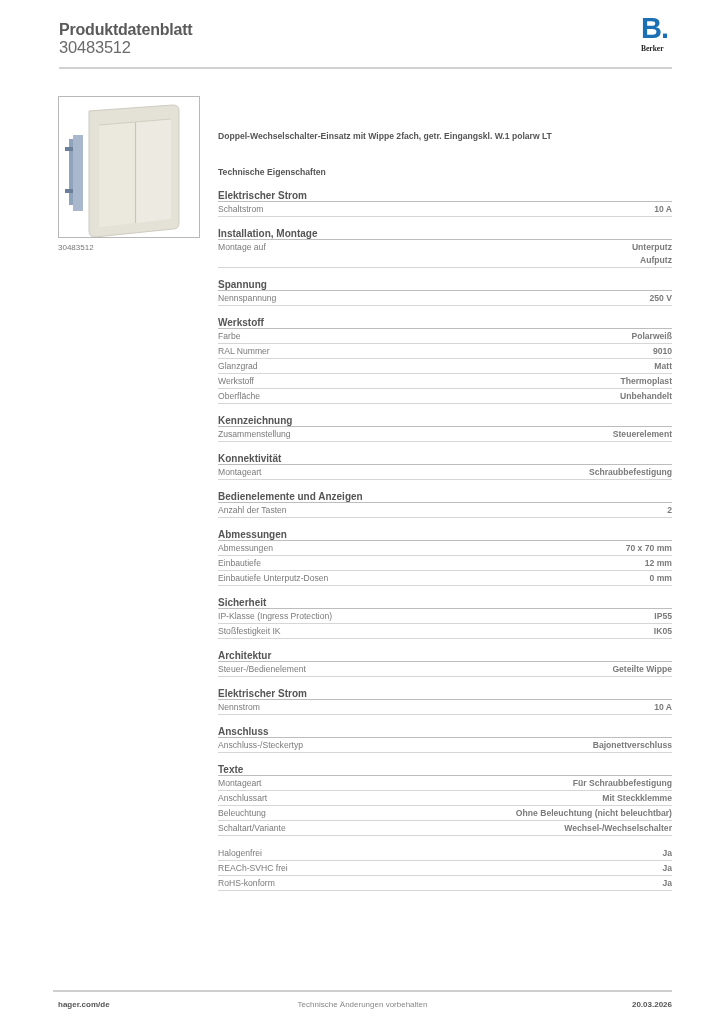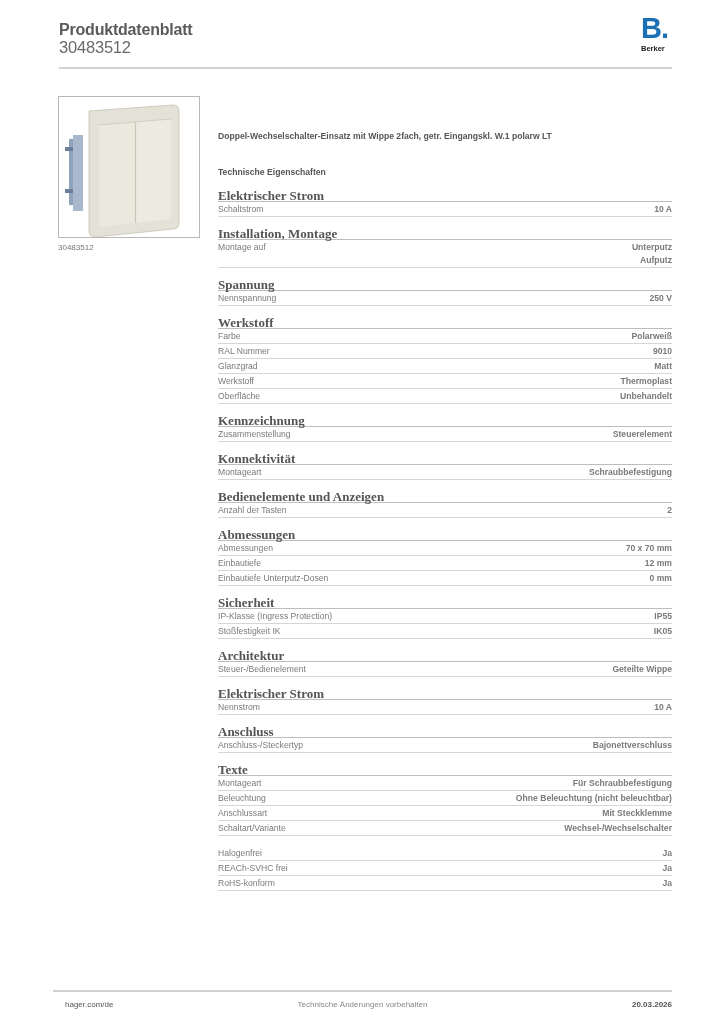--- a/index.html
+++ b/index.html
@@ -6,39 +6,39 @@
   html, body { width: 724px; height: 1024px; background: #ffffff; overflow: hidden; }
   body { position: relative; font-family: "Liberation Sans", sans-serif; color: #555; }
 
   .header { position: absolute; left: 59px; top: 0; width: 613px; height: 50px; }
   .header .title { position: absolute; left: 0; top: 21px; font-size: 16px; font-weight: bold; color: #5a5a5a; letter-spacing: -0.2px; }
   .header .number { position: absolute; left: 0; top: 38px; font-size: 16.5px; color: #6a6a6a; letter-spacing: -0.2px; }
   .header .rule { position: absolute; left: 0; top: 67px; width: 613px; height: 2px; background: #d2d2d2; }
 
   .logo { position: absolute; left: 638px; top: 16px; width: 36px; height: 38px; }
   .logo .b-mark { position: absolute; left: 3px; top: -2px; font-size: 29px; font-weight: bold; color: #1a6fb5; line-height: 29px; font-family: "Liberation Sans", sans-serif; letter-spacing: -1px; }
-  .logo .b-word { position: absolute; left: 3px; top: 28px; font-size: 7.5px; font-weight: bold; color: #222; }
+  .logo .b-word { position: absolute; left: 3px; top: 28px; font-size: 7.5px; font-weight: bold; color: #222; font-family: Liberation Serif, serif; }
 
   .product-image { position: absolute; left: 58px; top: 96px; width: 142px; height: 142px; border: 1px solid #b8b8b8; background: #fff; overflow: hidden; }
   .product-caption { position: absolute; left: 58px; top: 243px; font-size: 8px; color: #777; }
 
   .content { position: absolute; left: 218px; top: 93px; width: 454px; margin-top: 36px; }
   .product-desc { font-size: 8.6px; font-weight: bold; color: #555; height: 14px; line-height: 14px; }
   .section-title { font-size: 8.6px; font-weight: bold; color: #555; margin-top: 22px; height: 14px; line-height: 14px; }
 
   .group { margin-top: 10px; }
-  .group-head { font-size: 13px; font-weight: bold; color: #555; height: 13px; line-height: 13px; border-bottom: 1.5px solid #bdbdbd; font-family: Liberation Serif, serif; }
+  .group-head { font-size: 10px; font-weight: bold; color: #555; height: 13px; line-height: 13px; border-bottom: 1.5px solid #bdbdbd; }
   .row { display: flex; justify-content: space-between; align-items: flex-start; font-size: 8.6px; color: #7a7a7a; min-height: 14.5px; line-height: 13px; padding-top: 1px; border-bottom: 1.5px solid #d6d6d6; }
   .row .val { text-align: right; font-weight: bold; }
   .row .val span { display: block; }
 
   .footer { position: absolute; left: 53px; top: 990px; width: 619px; }
   .footer .rule { height: 1.5px; background: #cfcfcf; }
   .footer .bar { position: relative; height: 24px; }
-  .footer .left { position: absolute; left: 12px; top: 8px; font-size: 8px; font-weight: normal; color: #555; }
+  .footer .left { position: absolute; left: 5px; top: 8px; font-size: 8px; font-weight: bold; color: #555; }
   .footer .center { position: absolute; left: 0; right: 0; top: 8px; text-align: center; font-size: 8px; color: #888; }
   .footer .right { position: absolute; right: 0; top: 8px; font-size: 8px; font-weight: bold; color: #555; margin-left: 16px; }
 </style>
 </head>
 <body>
 
 <div class="header">
   <div class="title">Produktdatenblatt</div>
   <div class="number">30483512</div>
   <div class="rule"></div>
@@ -224,29 +224,29 @@
       </div>
       <div class="group">
         <div class="group-head">Texte</div>
         <div class="row">
           <div class="lab">Montageart</div>
           <div class="val">
             <span>Für Schraubbefestigung</span>
           </div>
         </div>
         <div class="row">
+          <div class="lab">Anschlussart</div>
+          <div class="val">
+            <span>Mit Steckklemme</span>
+          </div>
+        </div>
+        <div class="row">
           <div class="lab">Beleuchtung</div>
           <div class="val">
             <span>Ohne Beleuchtung (nicht beleuchtbar)</span>
-          </div>
-        </div>
-        <div class="row">
-          <div class="lab">Anschlussart</div>
-          <div class="val">
-            <span>Mit Steckklemme</span>
           </div>
         </div>
         <div class="row">
           <div class="lab">Schaltart/Variante</div>
           <div class="val">
             <span>Wechsel-/Wechselschalter</span>
           </div>
         </div>
       </div>
       <div class="group">

